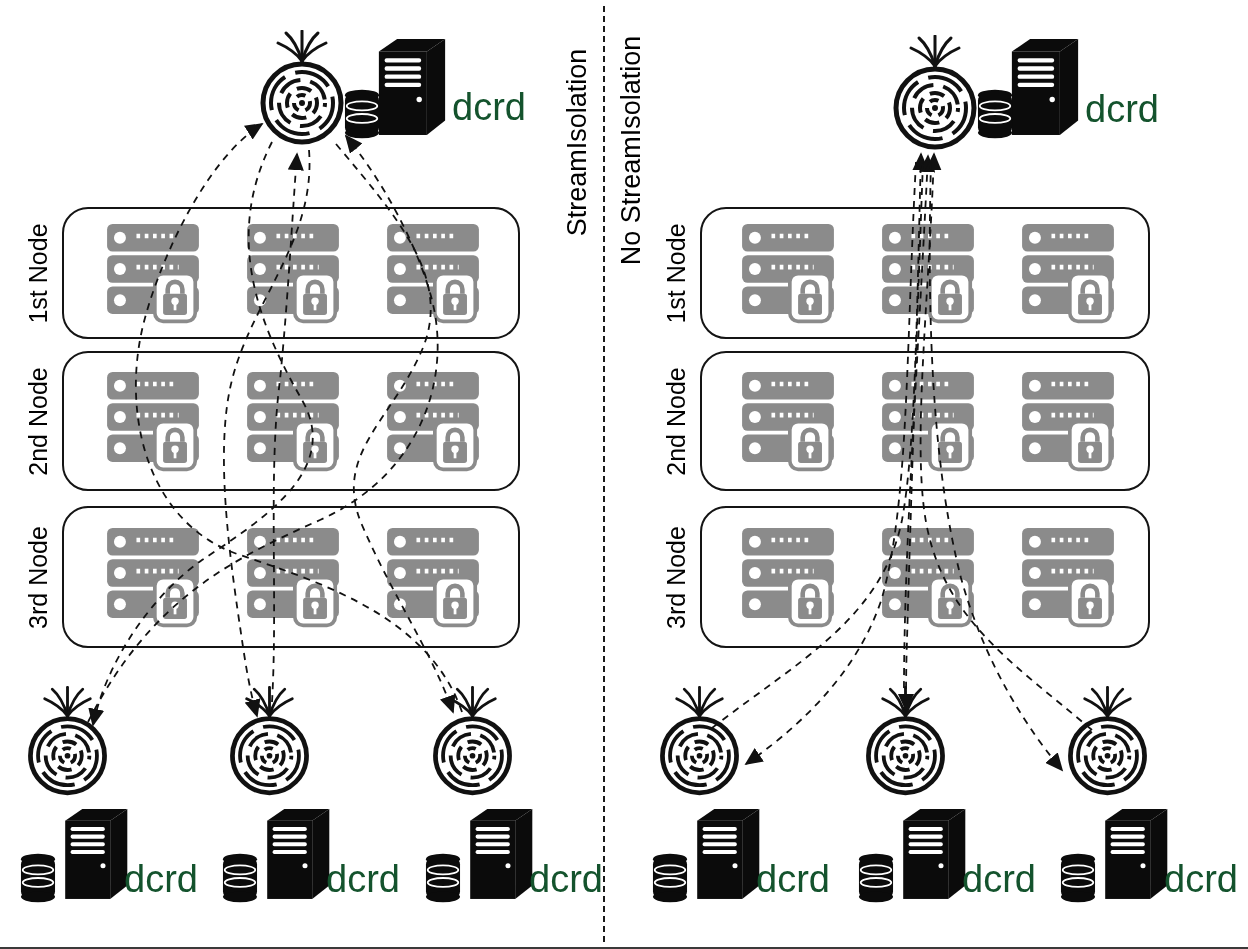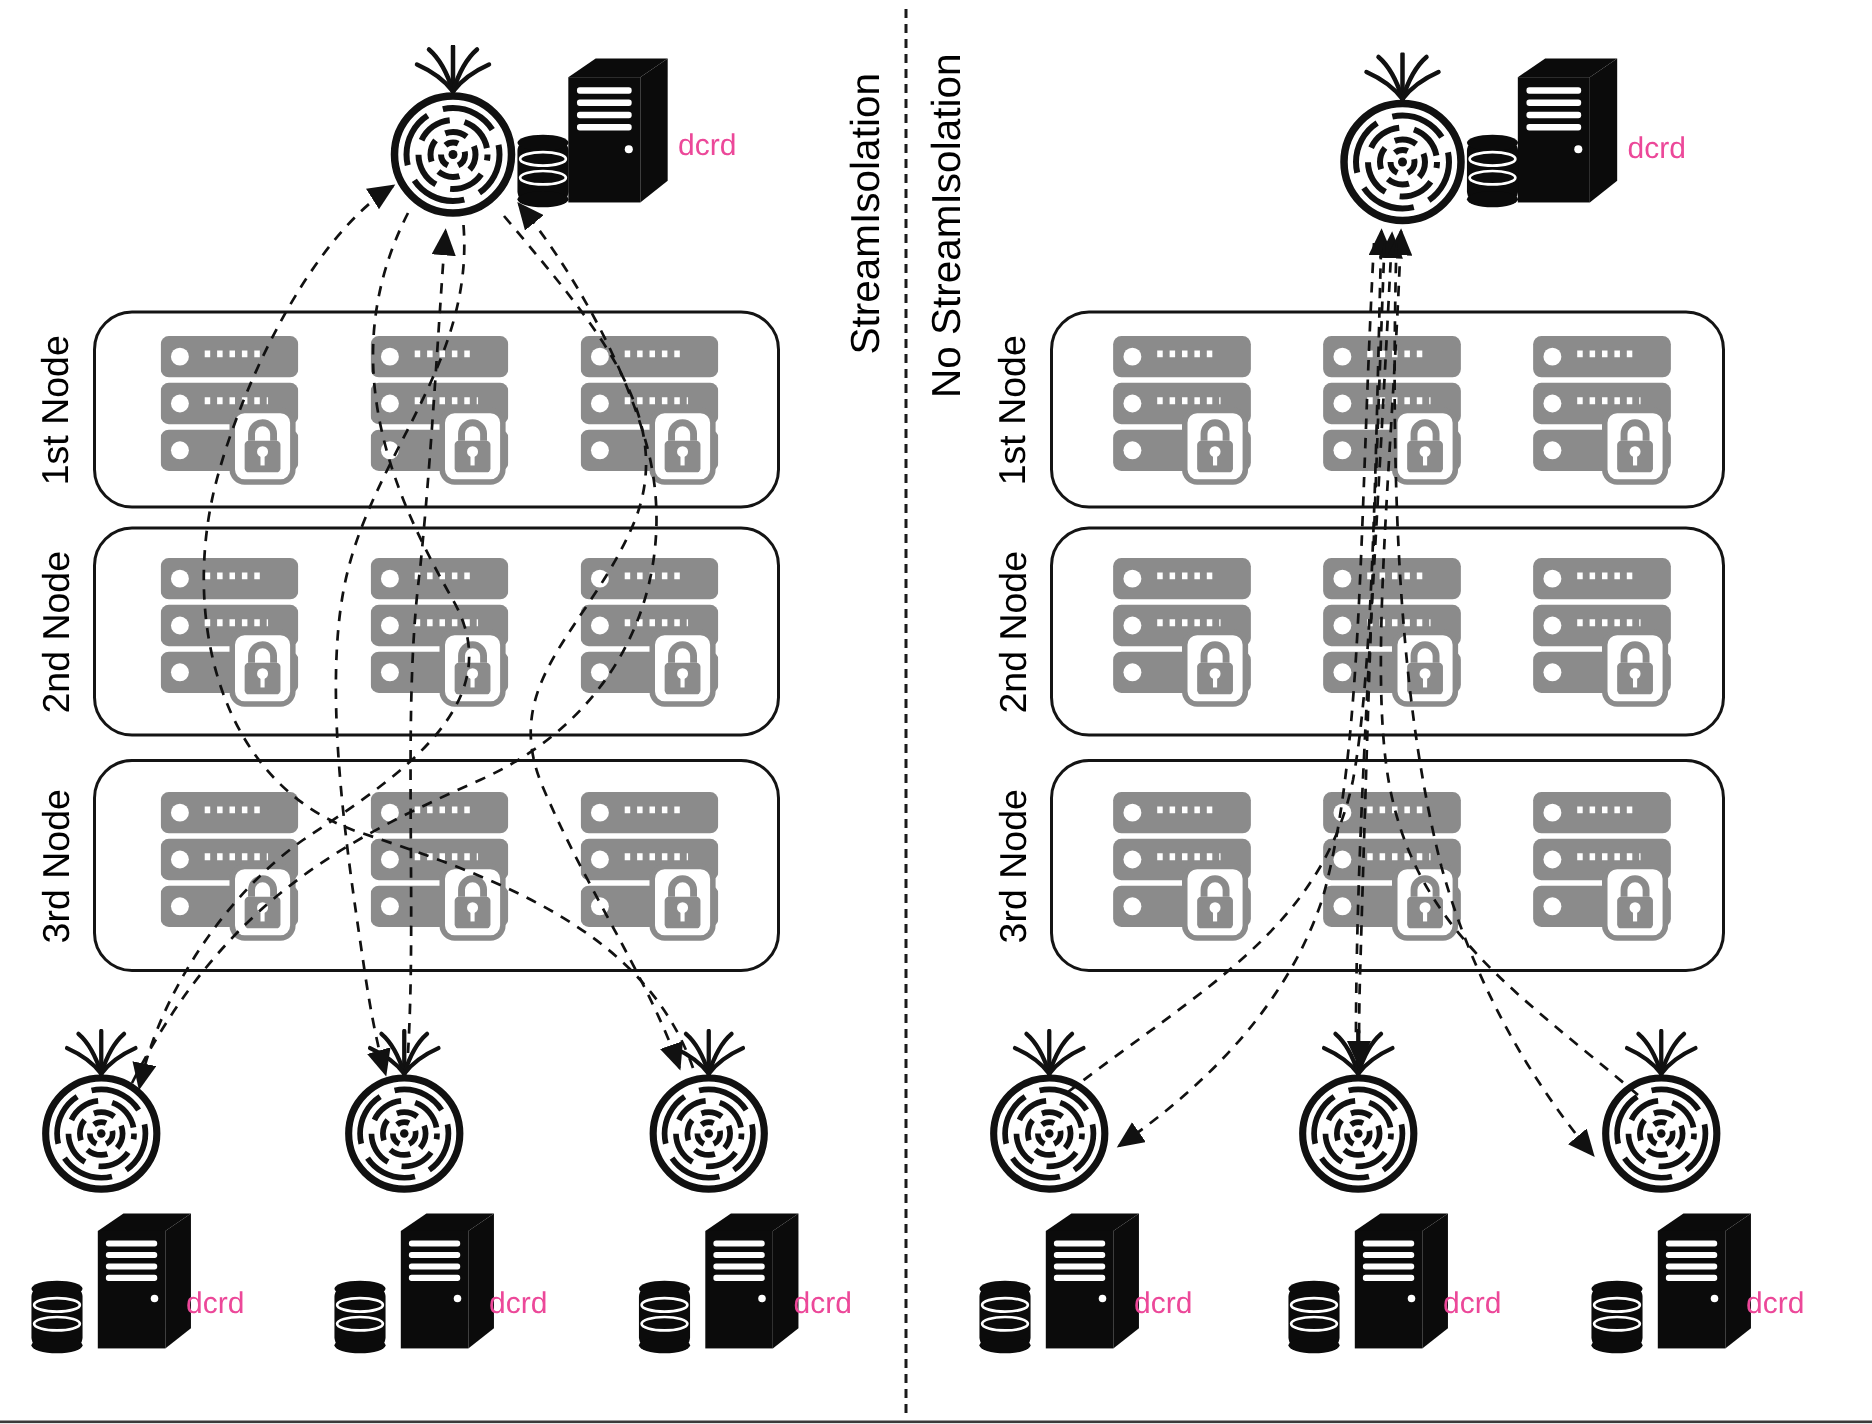--- a/index.html
+++ b/index.html
@@ -4,21 +4,21 @@
 <style>
   *{margin:0;padding:0;box-sizing:border-box}
   html,body{width:1248px;height:949px;background:#fff;font-family:"Liberation Sans",sans-serif}
   #stage{position:relative;width:1248px;height:949px;background:#fff;overflow:hidden}
   .abs{position:absolute}
   .node-box{position:absolute;border:2px solid #141414;border-radius:26px;background:#fff}
   .rack{position:absolute}
   .vwrap{position:absolute;display:flex;align-items:center;justify-content:center}
   .vtext{transform:rotate(-90deg);white-space:nowrap;font-size:25px;color:#000}
   .cap{font-size:27px}
-  .dcrd{position:absolute;font-size:20px;color:#ec4899}
+  .dcrd{position:absolute;font-size:38px;color:#14532d}
   #divider{position:absolute;left:603px;top:6px;height:936px;width:0;border-left:2.5px dashed #1a1a1a}
   #arrows{position:absolute;left:0;top:0;pointer-events:none}
   #bottom-line{position:absolute;left:0;bottom:0;width:100%;height:2px;background:#3a3a3a}
 </style>
 </head>
 <body>
 
 <div id="stage">
 
   <svg width="0" height="0" style="position:absolute" aria-hidden="true">

